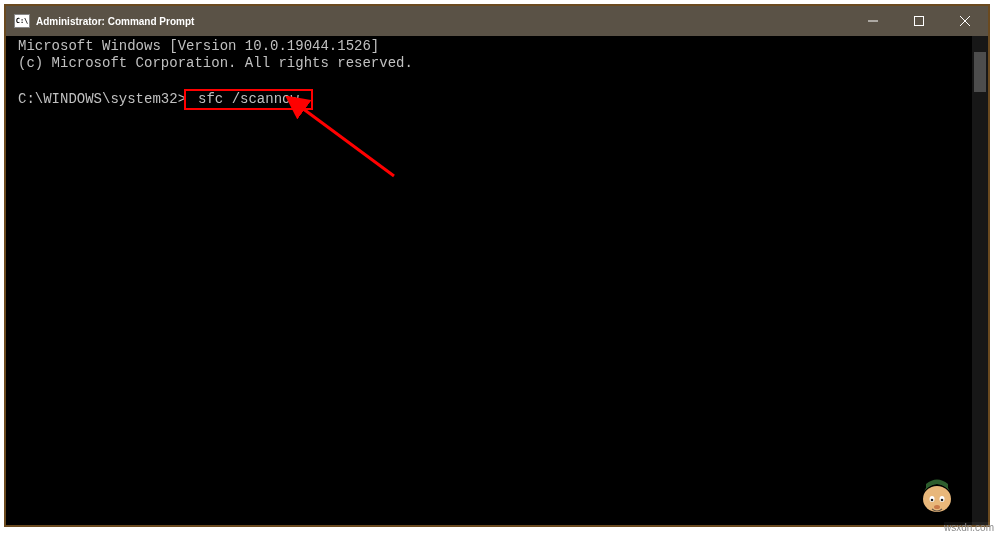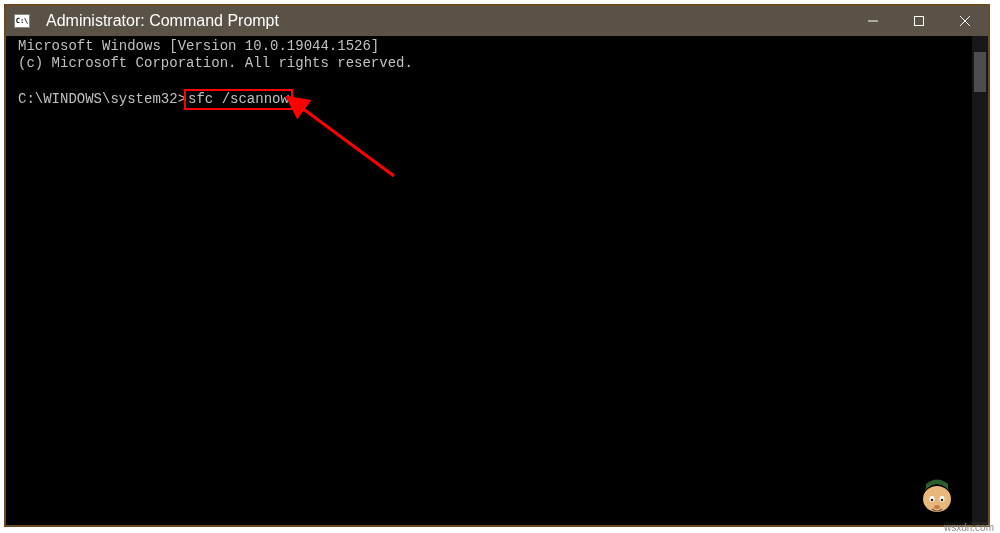--- a/index.html
+++ b/index.html
@@ -39,23 +39,23 @@
       display: flex;
       align-items: center;
       justify-content: center;
       font-size: 7px;
       color: #000;
       font-family: monospace;
       font-weight: bold;
     }
     .titlebar-text {
       color: #fff;
-      font-size: 16px;
-      margin-left: 16px;
-      font-weight: 400;
+      font-size: 10px;
+      margin-left: 6px;
+      font-weight: 700;
     }
     .titlebar-controls {
       position: absolute;
       right: 0;
       top: 0;
       display: flex;
       height: 30px;
     }
     .titlebar-btn {
       width: 46px;
@@ -79,21 +79,21 @@
       line-height: 17px;
       color: #c0c0c0;
       padding: 2px 4px;
       margin-left: 8px;
     }
     .terminal-line {
       white-space: pre;
     }
     .command-highlight {
       border: 2px solid #ff0000;
-      padding: 0 2px;
+      padding: 0 12px;
       display: inline-block;
       margin-left: -2px;
       text-align: center;
     }
     .scrollbar {
       position: absolute;
       right: 0;
       top: 0;
       width: 16px;
       height: 100%;

